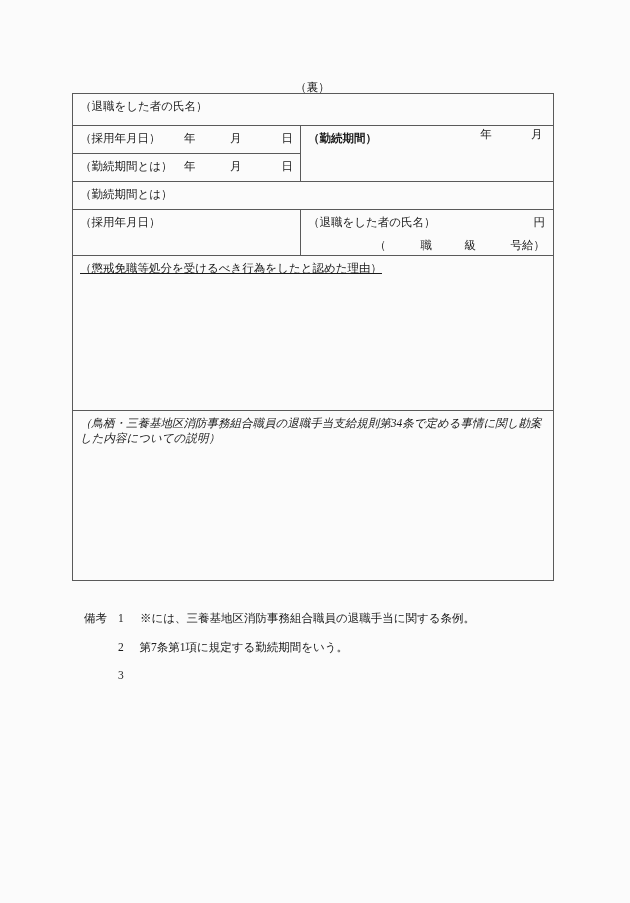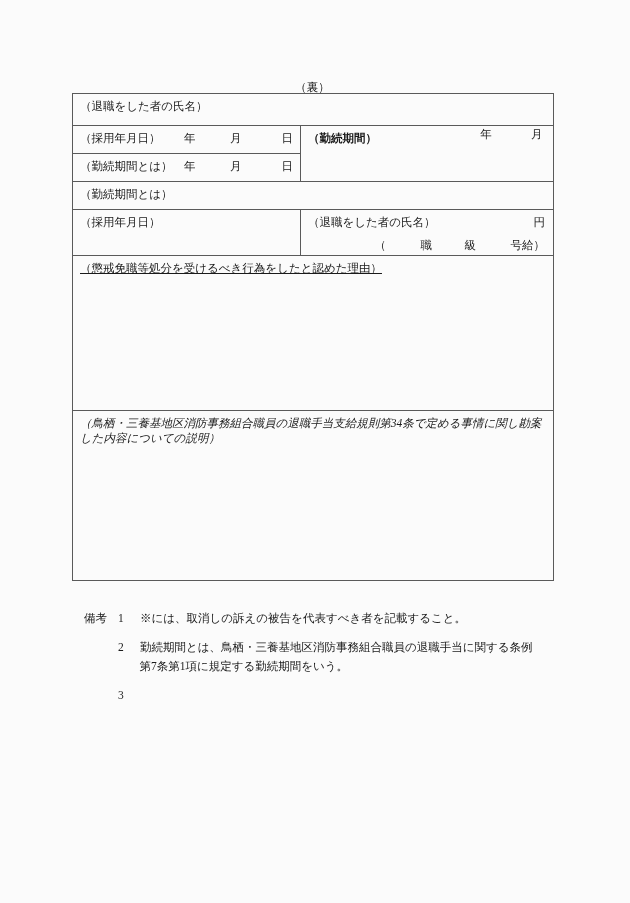--- a/index.html
+++ b/index.html
@@ -224,28 +224,27 @@
       </tr>
 
     </tbody>
   </table>
 
   <div class="remarks">
 
     <div class="remarks-row">
       <span class="remarks-head">備考</span>
       <span class="remarks-num">1</span>
-      <span class="remarks-body">※には、取消しの訴えの被告を代表すべき者を記載すること。</span>
+      <span class="remarks-body">※には、三養基地区消防事務組合職員の退職手当に関する条例。</span>
     </div>
 
     <div class="remarks-row">
       <span class="remarks-head"></span>
       <span class="remarks-num">2</span>
       <span class="remarks-body">
-        <span>勤続期間とは、鳥栖・三養基地区消防事務組合職員の退職手当に関する条例</span>
         <span class="remarks-cont">第7条第1項に規定する勤続期間をいう。</span>
       </span>
     </div>
 
     <div class="remarks-row">
       <span class="remarks-head"></span>
       <span class="remarks-num">3</span>
     </div>
 
   </div>

